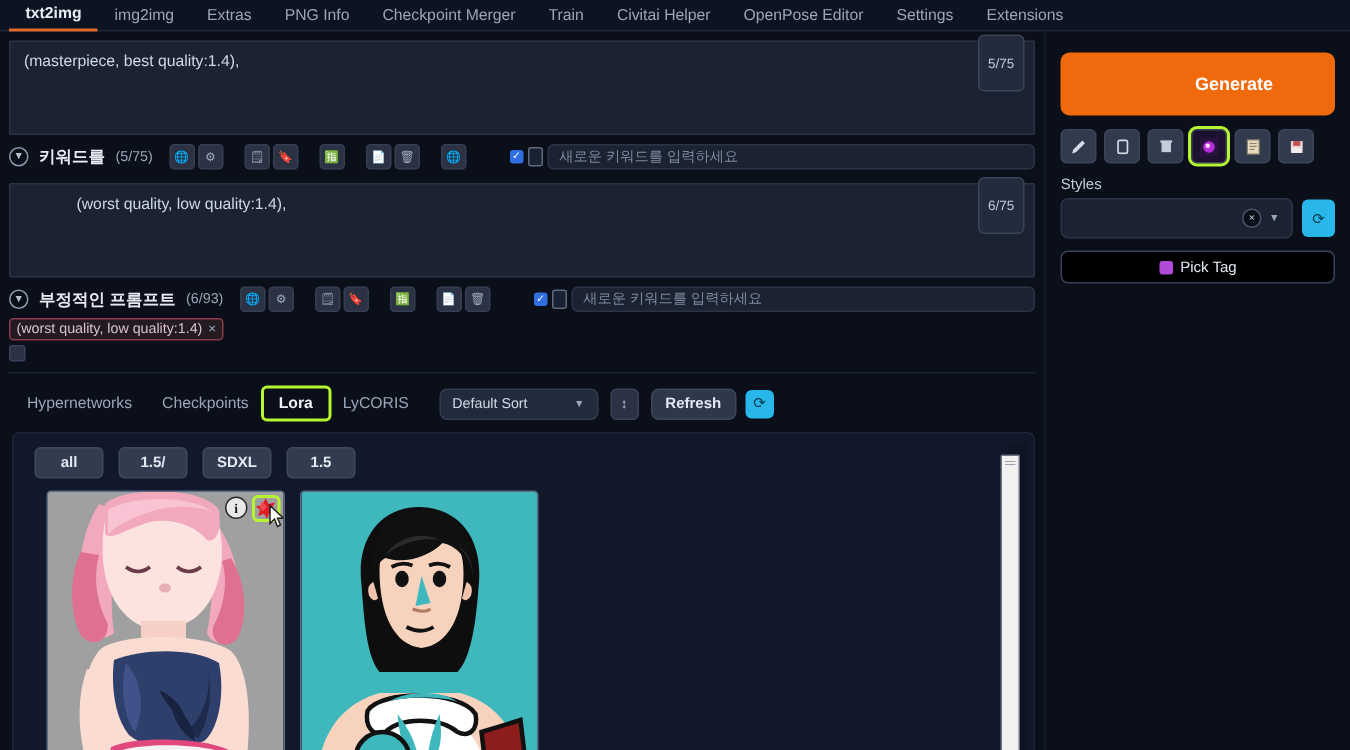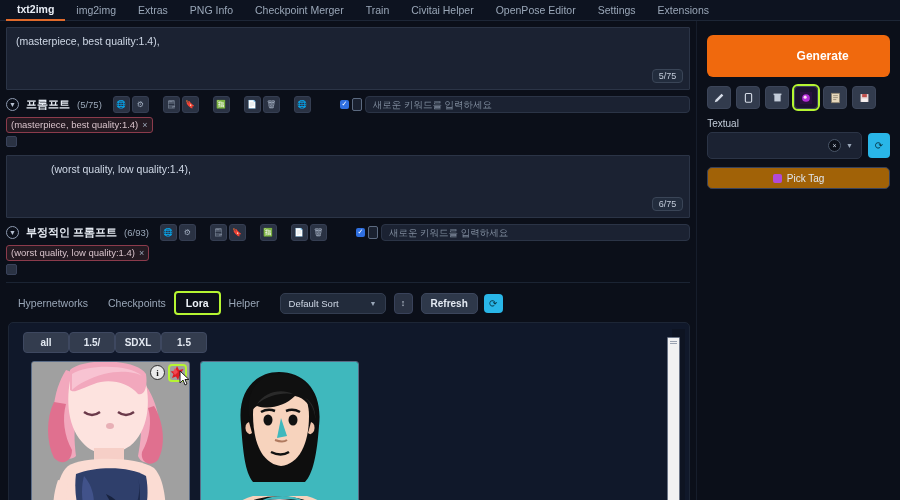--- a/index.html
+++ b/index.html
@@ -28,21 +28,21 @@
   
   .body{display:flex;height:480px;}
   .left{width:697px;position:relative;}
   .right{width:203px;position:relative;background:#0b0f19;border-left:1px solid #161d2b;}
 
   
   .promptwrap{position:relative;margin:6px 6px 0 6px;}
   .counter{
     position:absolute;right:7px;top:-4px;
     background:#222c3d;border:1px solid #3a4557;border-radius:4px;
-    font-size:9px;color:#c2cbd9;padding:1px 6px;z-index:5;margin-top:46px;
+    font-size:9px;color:#c2cbd9;padding:13px 6px;z-index:5;
   }
   .ta{
     background:#1b2232;border:1px solid #2b3purple;border:1px solid #2b3446;border-radius:1px;
     height:47px;padding:7px 9px;color:#cfd8e6;font-size:10.5px;
   }
   .ta.neg{height:47px;padding-left:44px;}
 
   .prow{
     display:flex;align-items:center;gap:7px;
     margin:4px 6px 0 6px;height:20px;
@@ -110,21 +110,21 @@
   .cyanbtn{
     width:19px;height:19px;background:#29b6e8;border-radius:4px;margin-left:6px;
     display:flex;align-items:center;justify-content:center;color:#06384a;font-size:10px;
   }
 
   
   .panel{
     margin:6px 6px 0 8px;background:#10182a;border:1px solid #1d2636;border-radius:5px;
     height:236px;position:relative;overflow:hidden;
   }
-  .filters{display:flex;gap:0;padding:9px 0 0 14px;}
+  .filters{display:flex;gap:10px;padding:9px 0 0 14px;}
   .fbtn{
     min-width:28px;height:19px;background:#333c4e;border:1px solid #3e4860;border-radius:4px;
     color:#e2e8f1;font-size:10px;font-weight:bold;text-align:center;line-height:19px;padding:0 8px;
   }
   .cards{display:flex;gap:10px;padding:8px 0 0 22px;}
   .card{
     width:157px;height:205px;border:1px solid #5a6b86;border-radius:3px;
     position:relative;overflow:hidden;background:#222;
   }
   .cardtools{position:absolute;right:4px;top:3px;display:flex;align-items:center;gap:5px;z-index:6;}
@@ -168,21 +168,21 @@
   .xic{
     width:11px;height:11px;border-radius:50%;background:#0b0f19;border:1px solid #4a5668;
     color:#cfd8e6;font-size:7px;display:flex;align-items:center;justify-content:center;
   }
   .cvd{font-size:7px;color:#9aa7b8;}
   .stylebtn{
     width:22px;height:25px;background:#29b6e8;border-radius:4px;
     display:flex;align-items:center;justify-content:center;color:#06384a;font-size:10px;
   }
   .picktag{
-    margin:8px 10px 0 10px;height:20px;background:#a16207;border:1px solid #39425a;border-radius:5px;
+    margin:8px 10px 0 10px;height:20px;background:#000000;border:1px solid #39425a;border-radius:5px;
     display:flex;align-items:center;justify-content:center;gap:5px;
     color:#e0e7f0;font-size:10px;
   }
   .ptic{width:9px;height:9px;background:#b14ad8;border-radius:2px;}
 </style>
 </head>
 <body>
 
 <div class="app">
 
@@ -203,21 +203,21 @@
 
     <div class="left">
 
       <div class="promptwrap">
         <div class="counter">5/75</div>
         <div class="ta">(masterpiece, best quality:1.4),</div>
       </div>
 
       <div class="prow">
         <div class="chev">▼</div>
-        <div class="plabel">프롬프트</div>
+        <div class="plabel">키워드를</div>
         <div class="pcount">(5/75)</div>
 
         <div class="igroup">
           <div class="ibtn">🌐</div>
           <div class="ibtn">⚙</div>
         </div>
         <div class="igroup sep">
           <div class="ibtn">🗒</div>
           <div class="ibtn">🔖</div>
         </div>
@@ -232,24 +232,20 @@
           <div class="ibtn">🌐</div>
         </div>
 
         <div class="kwwrap">
           <div class="cbx">✓</div>
           <div class="togg"></div>
           <div class="kwinput">새로운 키워드를 입력하세요</div>
         </div>
       </div>
 
-      <div class="chipbox">
-        <span class="chip"><span>(masterpiece, best quality:1.4)</span><span class="chipx">×</span></span>
-        <div class="minibtn"></div>
-      </div>
 
       <div class="promptwrap" style="margin-top:8px;">
         <div class="counter">6/75</div>
         <div class="ta neg">(worst quality, low quality:1.4),</div>
       </div>
 
       <div class="prow">
         <div class="chev">▼</div>
         <div class="plabel">부정적인 프롬프트</div>
         <div class="pcount">(6/93)</div>
@@ -281,21 +277,21 @@
         <span class="chip"><span>(worst quality, low quality:1.4)</span><span class="chipx">×</span></span>
         <div class="minibtn"></div>
       </div>
 
       <div class="divider"></div>
 
       <div class="enbar">
         <div class="entab">Hypernetworks</div>
         <div class="entab">Checkpoints</div>
         <div class="entab active hl">Lora</div>
-        <div class="entab">Helper</div>
+        <div class="entab">LyCORIS</div>
 
         <div class="sortsel">
           <span>Default Sort</span>
           <span class="cv">▼</span>
         </div>
         <div class="sqbtn">↕</div>
         <div class="refresh">Refresh</div>
         <div class="cyanbtn">⟳</div>
       </div>
 
@@ -443,21 +439,21 @@
         </div>
         <div class="tbtn">
           <svg viewBox="0 0 14 14" width="11" height="12">
             <rect x="2" y="2" width="10" height="10" fill="#e8d9d9"></rect>
             <rect x="4" y="2" width="6" height="4" fill="#c0504d"></rect>
             <rect x="3" y="8" width="8" height="4" fill="#f6efef"></rect>
           </svg>
         </div>
       </div>
 
-      <div class="styleslabel">Textual</div>
+      <div class="styleslabel">Styles</div>
       <div class="stylerow">
         <div class="stylesel">
           <span class="xic">×</span>
           <span class="cvd">▼</span>
         </div>
         <div class="stylebtn">⟳</div>
       </div>
 
       <div class="picktag">
         <span class="ptic"></span>

